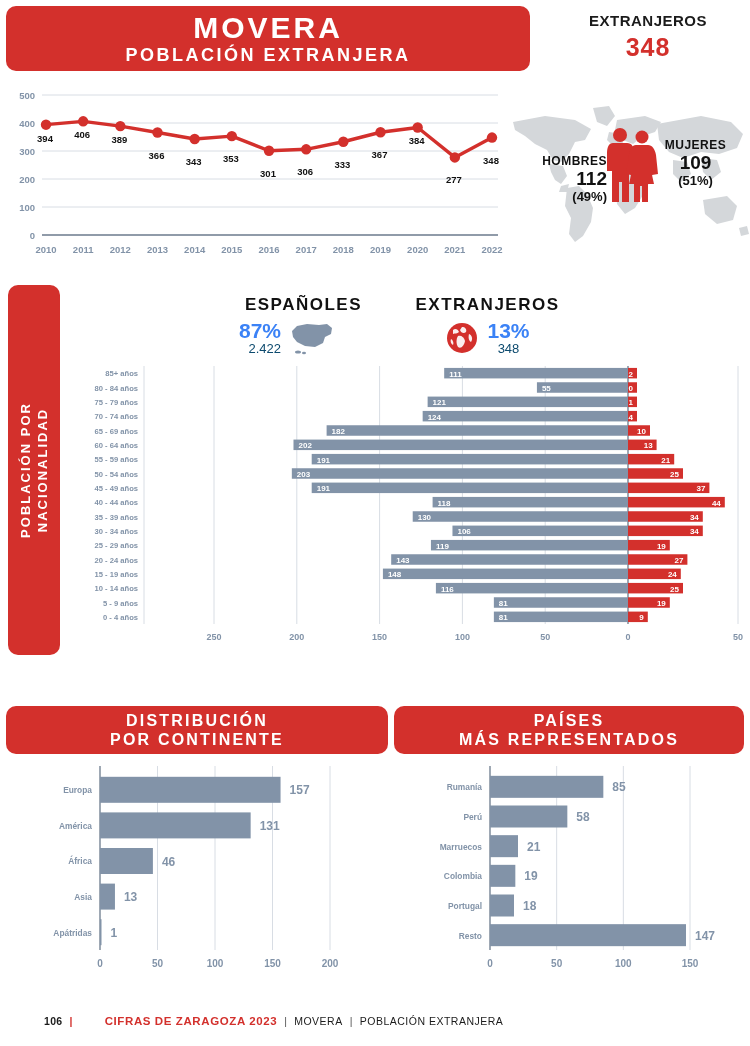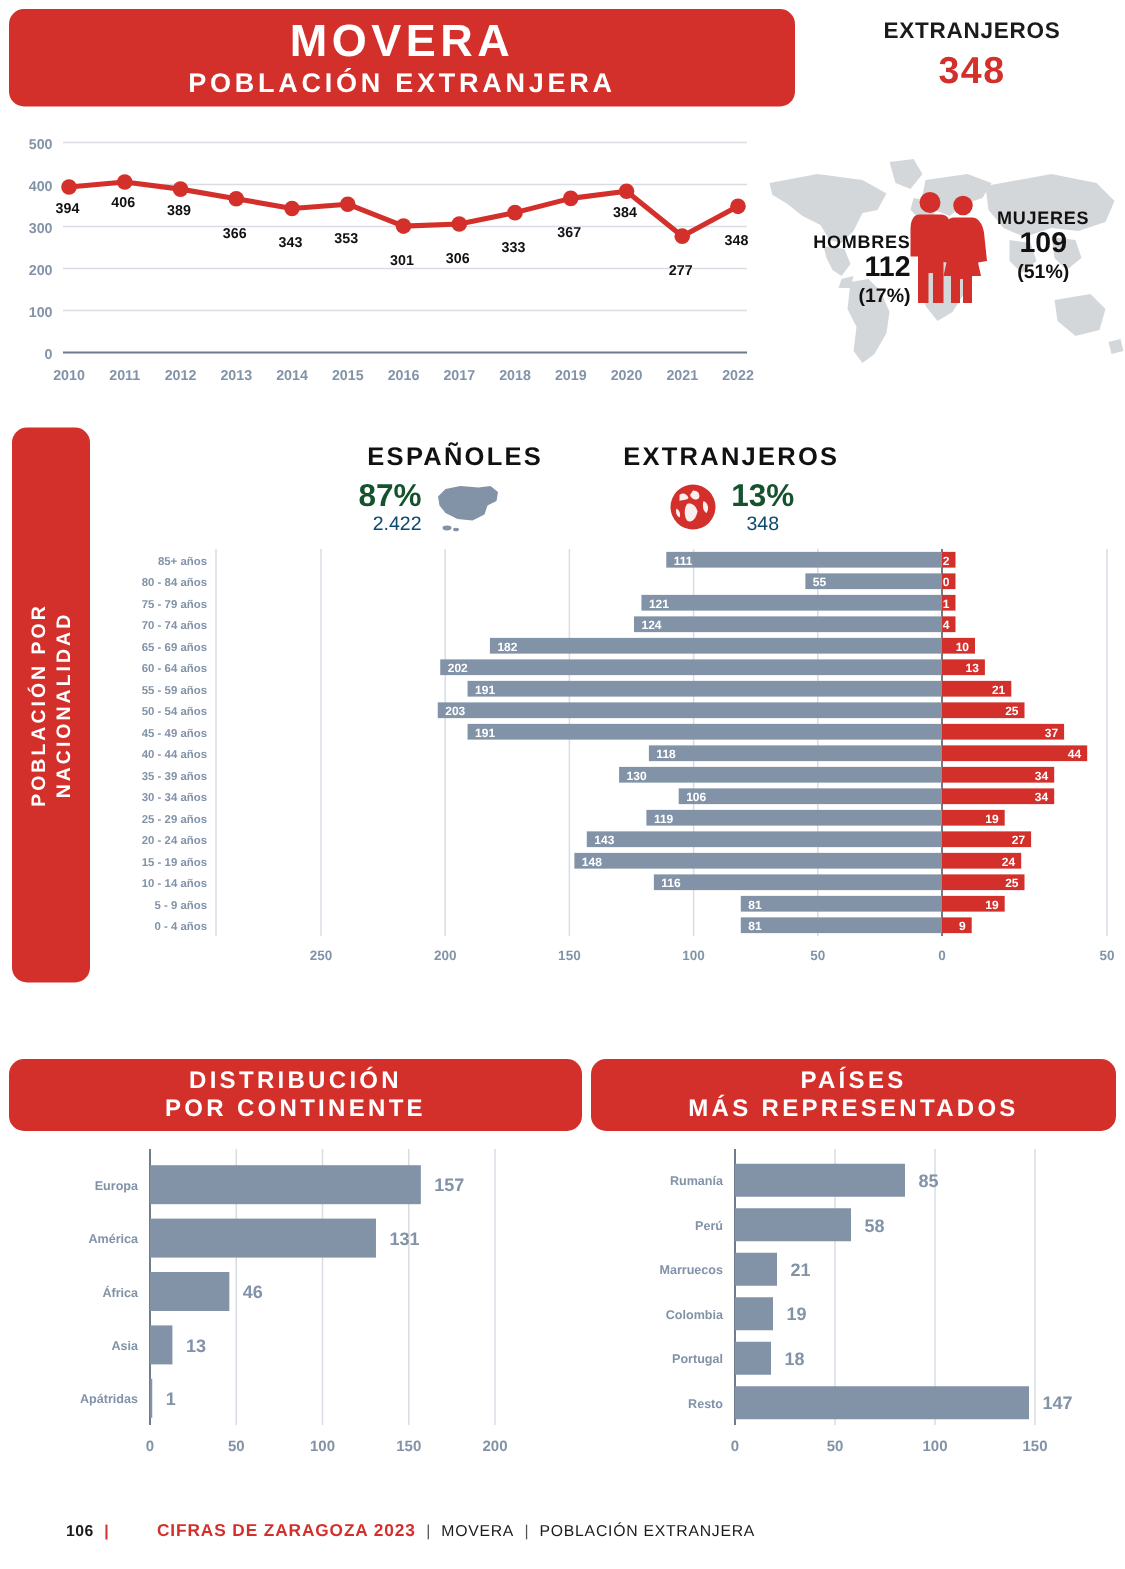--- a/index.html
+++ b/index.html
@@ -78,21 +78,21 @@
     white-space: nowrap;
     color: #fff; font-weight: bold; font-size: 13px;
     letter-spacing: 2px; text-align: center; line-height: 17px;
   }
 
   .stat-head { position: absolute; text-align: center; }
   #esp-head { left: 212px; top: 295px; width: 150px; text-align: right; }
   #ext-head { left: 400px; top: 295px; width: 175px; }
   .stat-head .sh-title { font-size: 17px; font-weight: bold; color: #111; letter-spacing: 1.5px; }
   .stat-head .sh-row { display: flex; align-items: center; justify-content: center; gap: 8px; margin-top: 4px; }
-  .stat-head .sh-pct { font-size: 21px; font-weight: bold; color: #14532d; }
+  .stat-head .sh-pct { font-size: 21px; font-weight: bold; color: #3b82f6; }
   .stat-head .sh-num { font-size: 13px; color: #0c4a6e; margin-top: -2px; }
 
   
   #pyramid {
     position: absolute; left: 62px; top: 362px; width: 688px; height: 292px;
   }
   #pyramid-svg { display: block; }
 
   
   #continent-banner { position: absolute; left: 6px; top: 706px; width: 382px; height: 48px; }
@@ -222,21 +222,21 @@
         <path d="M11,17 L25,17 C30,17 32,21 32,27 L32,45 L27,45 L27,76 L20,76 L20,56 L17,56 L17,76 L10,76 L10,45 L5,45 L5,27 C5,21 7,17 11,17 Z"></path>
 
         <circle cx="40" cy="11" r="6.5"></circle>
         <path d="M34,19 L46,19 C50,19 53,23 54,29 L56,48 L50,49 L52,58 L46,58 L46,76 L40,76 L40,60 L38,60 L38,76 L32,76 L32,58 L27,58 L29,49 L24,48 L27,29 C28,23 30,19 34,19 Z"></path>
       </g>
     </svg>
 
     <div class="gender-text" id="hombres-block">
       <div class="g-label">HOMBRES</div>
       <div class="g-value">112</div>
-      <div class="g-pct">(17%)</div>
+      <div class="g-pct">(49%)</div>
     </div>
     <div class="gender-text" id="mujeres-block">
       <div class="g-label">MUJERES</div>
       <div class="g-value">109</div>
       <div class="g-pct">(51%)</div>
     </div>
   </div>
 
   <div id="nationality-sidebar">
     <div class="rot">

